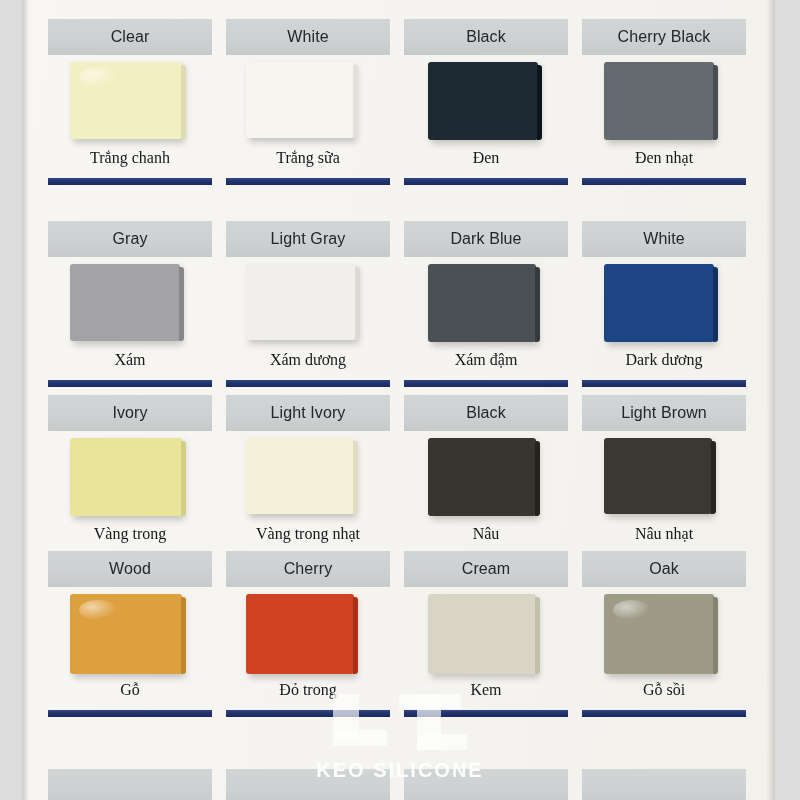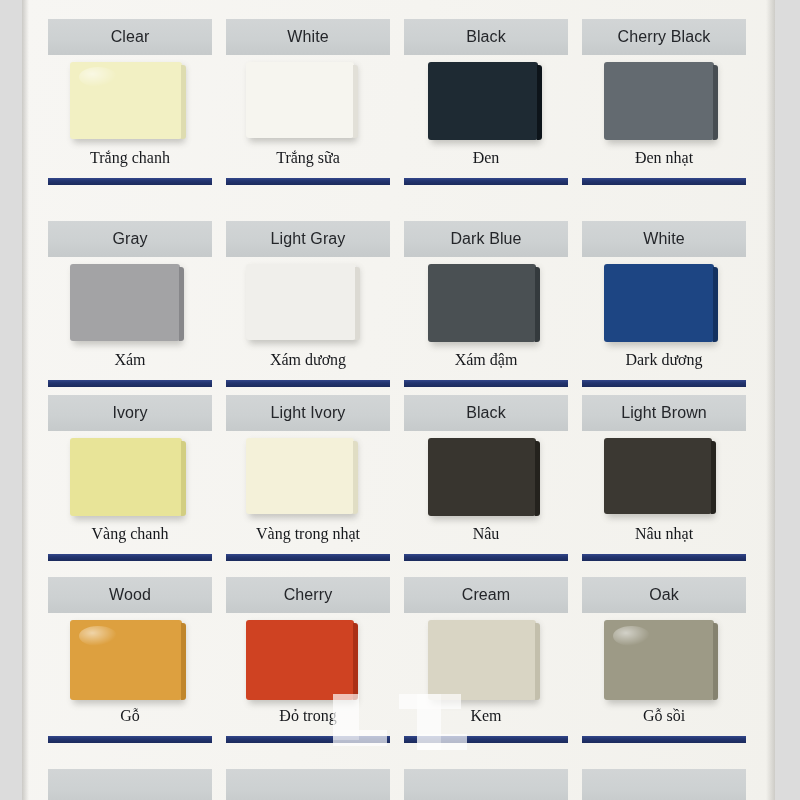--- a/index.html
+++ b/index.html
@@ -285,21 +285,21 @@
       <div class="row" style="top: 376px; height: 190px; text-decoration: underline;">
         <div class="cell" style="left: 48px;">
           <div class="name-plate">
             <span>Ivory</span>
           </div>
           <div class="chip-wrap">
             <div class="chip" style="left: 22px; width: 112px; height: 78px; background: rgb(232, 228, 152);">
               <div class="edge" style="height: 75px; background: rgb(210, 206, 130);"></div>
             </div>
           </div>
-          <div class="vi-label">Vàng chanh</div>
+          <div class="vi-label">Vàng trong</div>
           <div class="navy-bar"></div>
         </div>
         <div class="cell" style="left: 226px;">
           <div class="name-plate">
             <span>Light Ivory</span>
           </div>
           <div class="chip-wrap">
             <div class="chip" style="left: 20px; width: 108px; height: 76px; background: rgb(244, 241, 217);">
               <div class="edge" style="height: 73px; background: rgb(224, 221, 196);"></div>
             </div>
@@ -325,21 +325,21 @@
           </div>
           <div class="chip-wrap">
             <div class="chip" style="left: 22px; width: 108px; height: 76px; background: rgb(59, 56, 50);">
               <div class="edge" style="height: 73px; background: rgb(38, 36, 31);"></div>
             </div>
           </div>
           <div class="vi-label">Nâu nhạt</div>
           <div class="navy-bar"></div>
         </div>
       </div>
-      <div class="row" style="top: 558px; height: 190px;">
+      <div class="row" style="top: 532px; height: 190px;">
         <div class="cell" style="left: 48px;">
           <div class="name-plate">
             <span>Wood</span>
           </div>
           <div class="chip-wrap">
             <div class="chip" style="left: 22px; width: 112px; height: 80px; background: rgb(221, 160, 63);">
               <div class="edge" style="height: 77px; background: rgb(192, 134, 44);"></div>
               <div class="gloss"></div>
             </div>
           </div>
@@ -409,15 +409,16 @@
     </div>
 
   <div class="watermark">
     <svg class="wm-logo" viewBox="0 0 150 66">
       <rect x="6" y="4" width="26" height="46" fill="#ffffff" opacity=".85"></rect>
       <rect x="6" y="40" width="54" height="16" fill="#ffffff" opacity=".85"></rect>
       <rect x="72" y="4" width="62" height="15" fill="#ffffff" opacity=".85"></rect>
       <rect x="90" y="4" width="24" height="56" fill="#ffffff" opacity=".85"></rect>
       <rect x="90" y="44" width="50" height="16" fill="#ffffff" opacity=".85"></rect>
     </svg>
+    <div class="wm-text">KEO SILICONE</div>
   </div>
 
 </div>
 
 </body></html>

